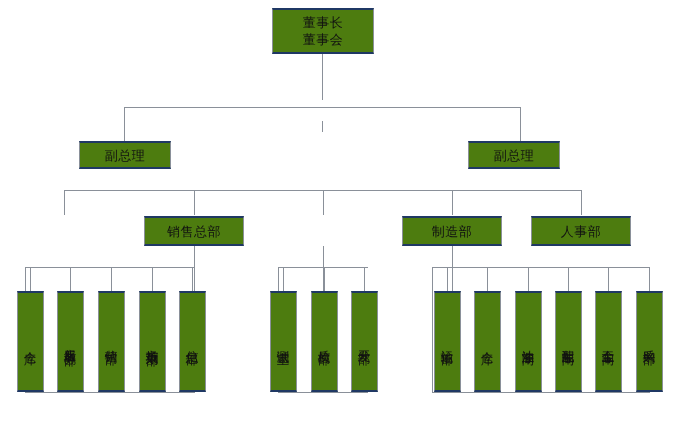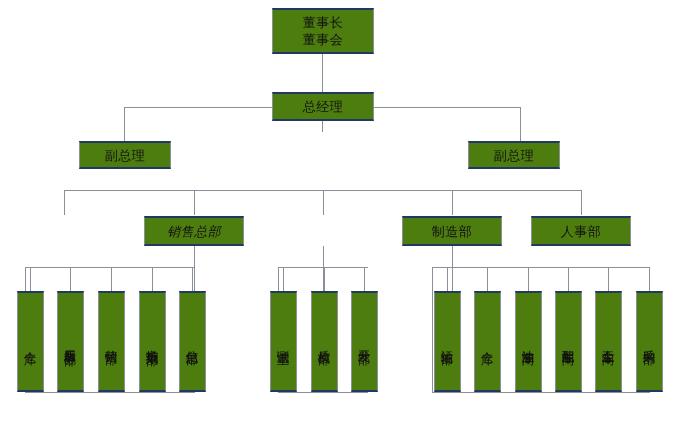--- a/index.html
+++ b/index.html
@@ -107,34 +107,31 @@
   <div class="line v" style="left:528px; top:267px; height:24px;"></div>
   <div class="line v" style="left:568px; top:267px; height:24px;"></div>
   <div class="line v" style="left:608px; top:267px; height:24px;"></div>
   <div class="line v" style="left:649px; top:267px; height:24px;"></div>
 
   <div class="node" style="left:272px; top:8px; width:102px; height:46px;">
     <span class="lbl">董事长
 董事会</span>
   </div>
 
-  <div class="node" style="left:272px; top:92px; width:102px; height:29px;">
-    <span class="lbl">总经理</span>
-  </div>
 
   <div class="node" style="left:79px; top:141px; width:92px; height:28px;">
     <span class="lbl">副总理</span>
   </div>
 
   <div class="node" style="left:468px; top:141px; width:92px; height:28px;">
     <span class="lbl">副总理</span>
   </div>
 
 
-  <div class="node" style="left:144px; top:216px; width:100px; height:30px;font-style:italic;">
+  <div class="node" style="left:144px; top:216px; width:100px; height:30px;">
     <span class="lbl">销售总部</span>
   </div>
 
 
   <div class="node" style="left:531px; top:216px; width:100px; height:30px;">
     <span class="lbl">人事部</span>
   </div>
 
   <div class="node" style="left:402px; top:216px; width:100px; height:30px;">
     <span class="lbl">制造部</span>

